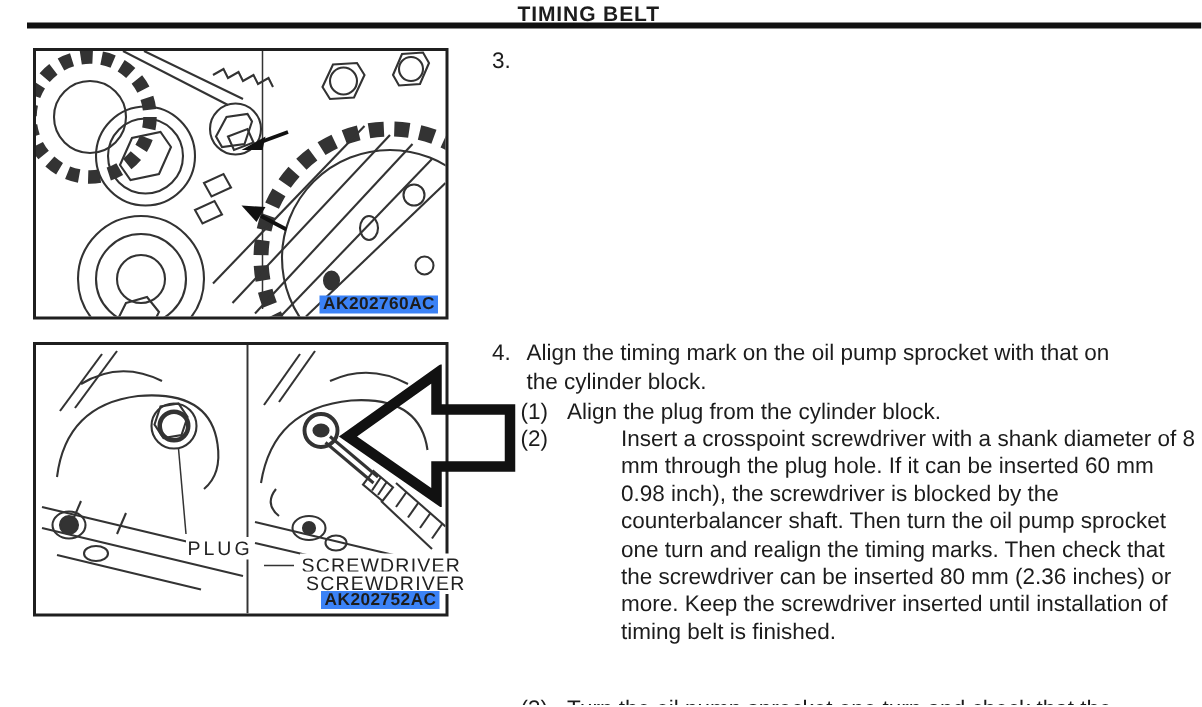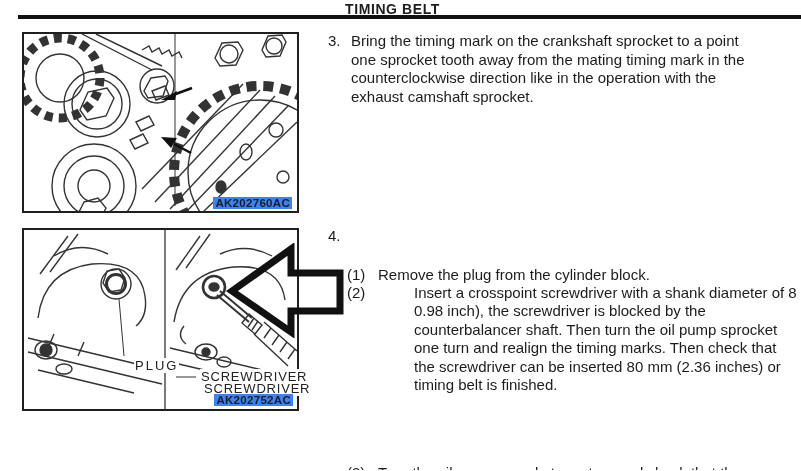--- a/index.html
+++ b/index.html
@@ -11,21 +11,21 @@
   .hdr-rule{position:absolute;left:18px;top:15px;width:783px;height:4px;background:#111;}
   .hdr-page{position:absolute;left:698px;top:-27px;font-size:30px;font-weight:bold;letter-spacing:1px;white-space:nowrap;}
   .figbox{position:absolute;border:2px solid #1f1f1f;background:#fff;}
   .fig1{left:22px;top:32px;width:273px;height:177px;}
   .fig2{left:22px;top:228px;width:273px;height:179px;}
   .figbox svg{position:absolute;left:0;top:0;}
   .figcode{position:absolute;font-size:11.5px;font-weight:bold;letter-spacing:.3px;background:#3b82f6;padding:0 2px;white-space:nowrap;}
   .fig1 .figcode{right:5px;bottom:2px;}
   .fig2 .figcode{right:4px;top:164px;}
   .figlabel{position:absolute;font-size:13px;letter-spacing:.8px;background:#fff;padding:0 1px;white-space:nowrap;color:#222;}
-  .lbl-plug{left:110px;top:128px;letter-spacing:2px;text-align:center;}
+  .lbl-plug{left:100px;top:128px;letter-spacing:2px;text-align:center;}
   .lbl-cross1{left:176px;top:139px;}
   .lbl-cross2{left:179px;top:151px;}
   .big-arrow{position:absolute;left:224px;top:243px;z-index:5;}
   .num{position:absolute;font-size:15px;white-space:nowrap;}
   .txt{position:absolute;font-size:15px;}
   .ln{white-space:nowrap;}
   .s3 .ln,.s4 .ln{line-height:18.5px;}
   .sub .ln{line-height:18.4px;}
 </style>
 </head>
@@ -148,41 +148,41 @@
     <div class="figlabel lbl-cross1">SCREWDRIVER</div>
     <div class="figlabel lbl-cross2">SCREWDRIVER</div>
     <div class="figcode">AK202752AC</div>
   </div>
 
   <svg class="big-arrow" width="124" height="95" viewBox="0 0 124 95">
     <polygon points="8,48 67,6 67,30 116,30 116,68 67,68 67,89" fill="none" stroke="#111" stroke-width="7" stroke-linejoin="miter"></polygon>
   </svg>
 
   <div class="num" style="left:328px;top:32px;">3.</div>
-  <div class="txt s3" style="left:351px;top:32px;">
-    <div class="ln">Bring the timing mark on the crankshaft sprocket to a point</div>
-    <div class="ln">one sprocket tooth away from the mating timing mark in the</div>
-    <div class="ln">counterclockwise direction like in the operation with the</div>
-    <div class="ln">exhaust camshaft sprocket.</div>
-  </div>
 
   <div class="num" style="left:328px;top:227px;">4.</div>
+  <div class="txt s4" style="left:351px;top:227px;">
+    <div class="ln">Align the timing mark on the oil pump sprocket with that on</div>
+    <div class="ln">the cylinder block.</div>
+  </div>
 
   <div class="num" style="left:347px;top:266px;">(1)</div>
   <div class="txt sub" style="left:378px;top:266px;">
-    <div class="ln">Remove the plug from the cylinder block.</div>
+    <div class="ln">Align the plug from the cylinder block.</div>
   </div>
 
   <div class="num" style="left:347px;top:284px;">(2)</div>
   <div class="txt sub" style="left:378px;top:284px;margin-left:36px;">
     <div class="ln">Insert a crosspoint screwdriver with a shank diameter of 8</div>
+    <div class="ln">mm through the plug hole. If it can be inserted 60 mm</div>
     <div class="ln">0.98 inch), the screwdriver is blocked by the</div>
     <div class="ln">counterbalancer shaft. Then turn the oil pump sprocket</div>
     <div class="ln">one turn and realign the timing marks. Then check that</div>
     <div class="ln">the screwdriver can be inserted 80 mm (2.36 inches) or</div>
+    <div class="ln">more. Keep the screwdriver inserted until installation of</div>
     <div class="ln">timing belt is finished.</div>
   </div>
 
   <div class="num" style="left:347px;top:464px;">(3)</div>
   <div class="txt sub" style="left:378px;top:464px;">
     <div class="ln">Turn the oil pump sprocket one turn and check that the</div>
   </div>
 
 </div>
 

